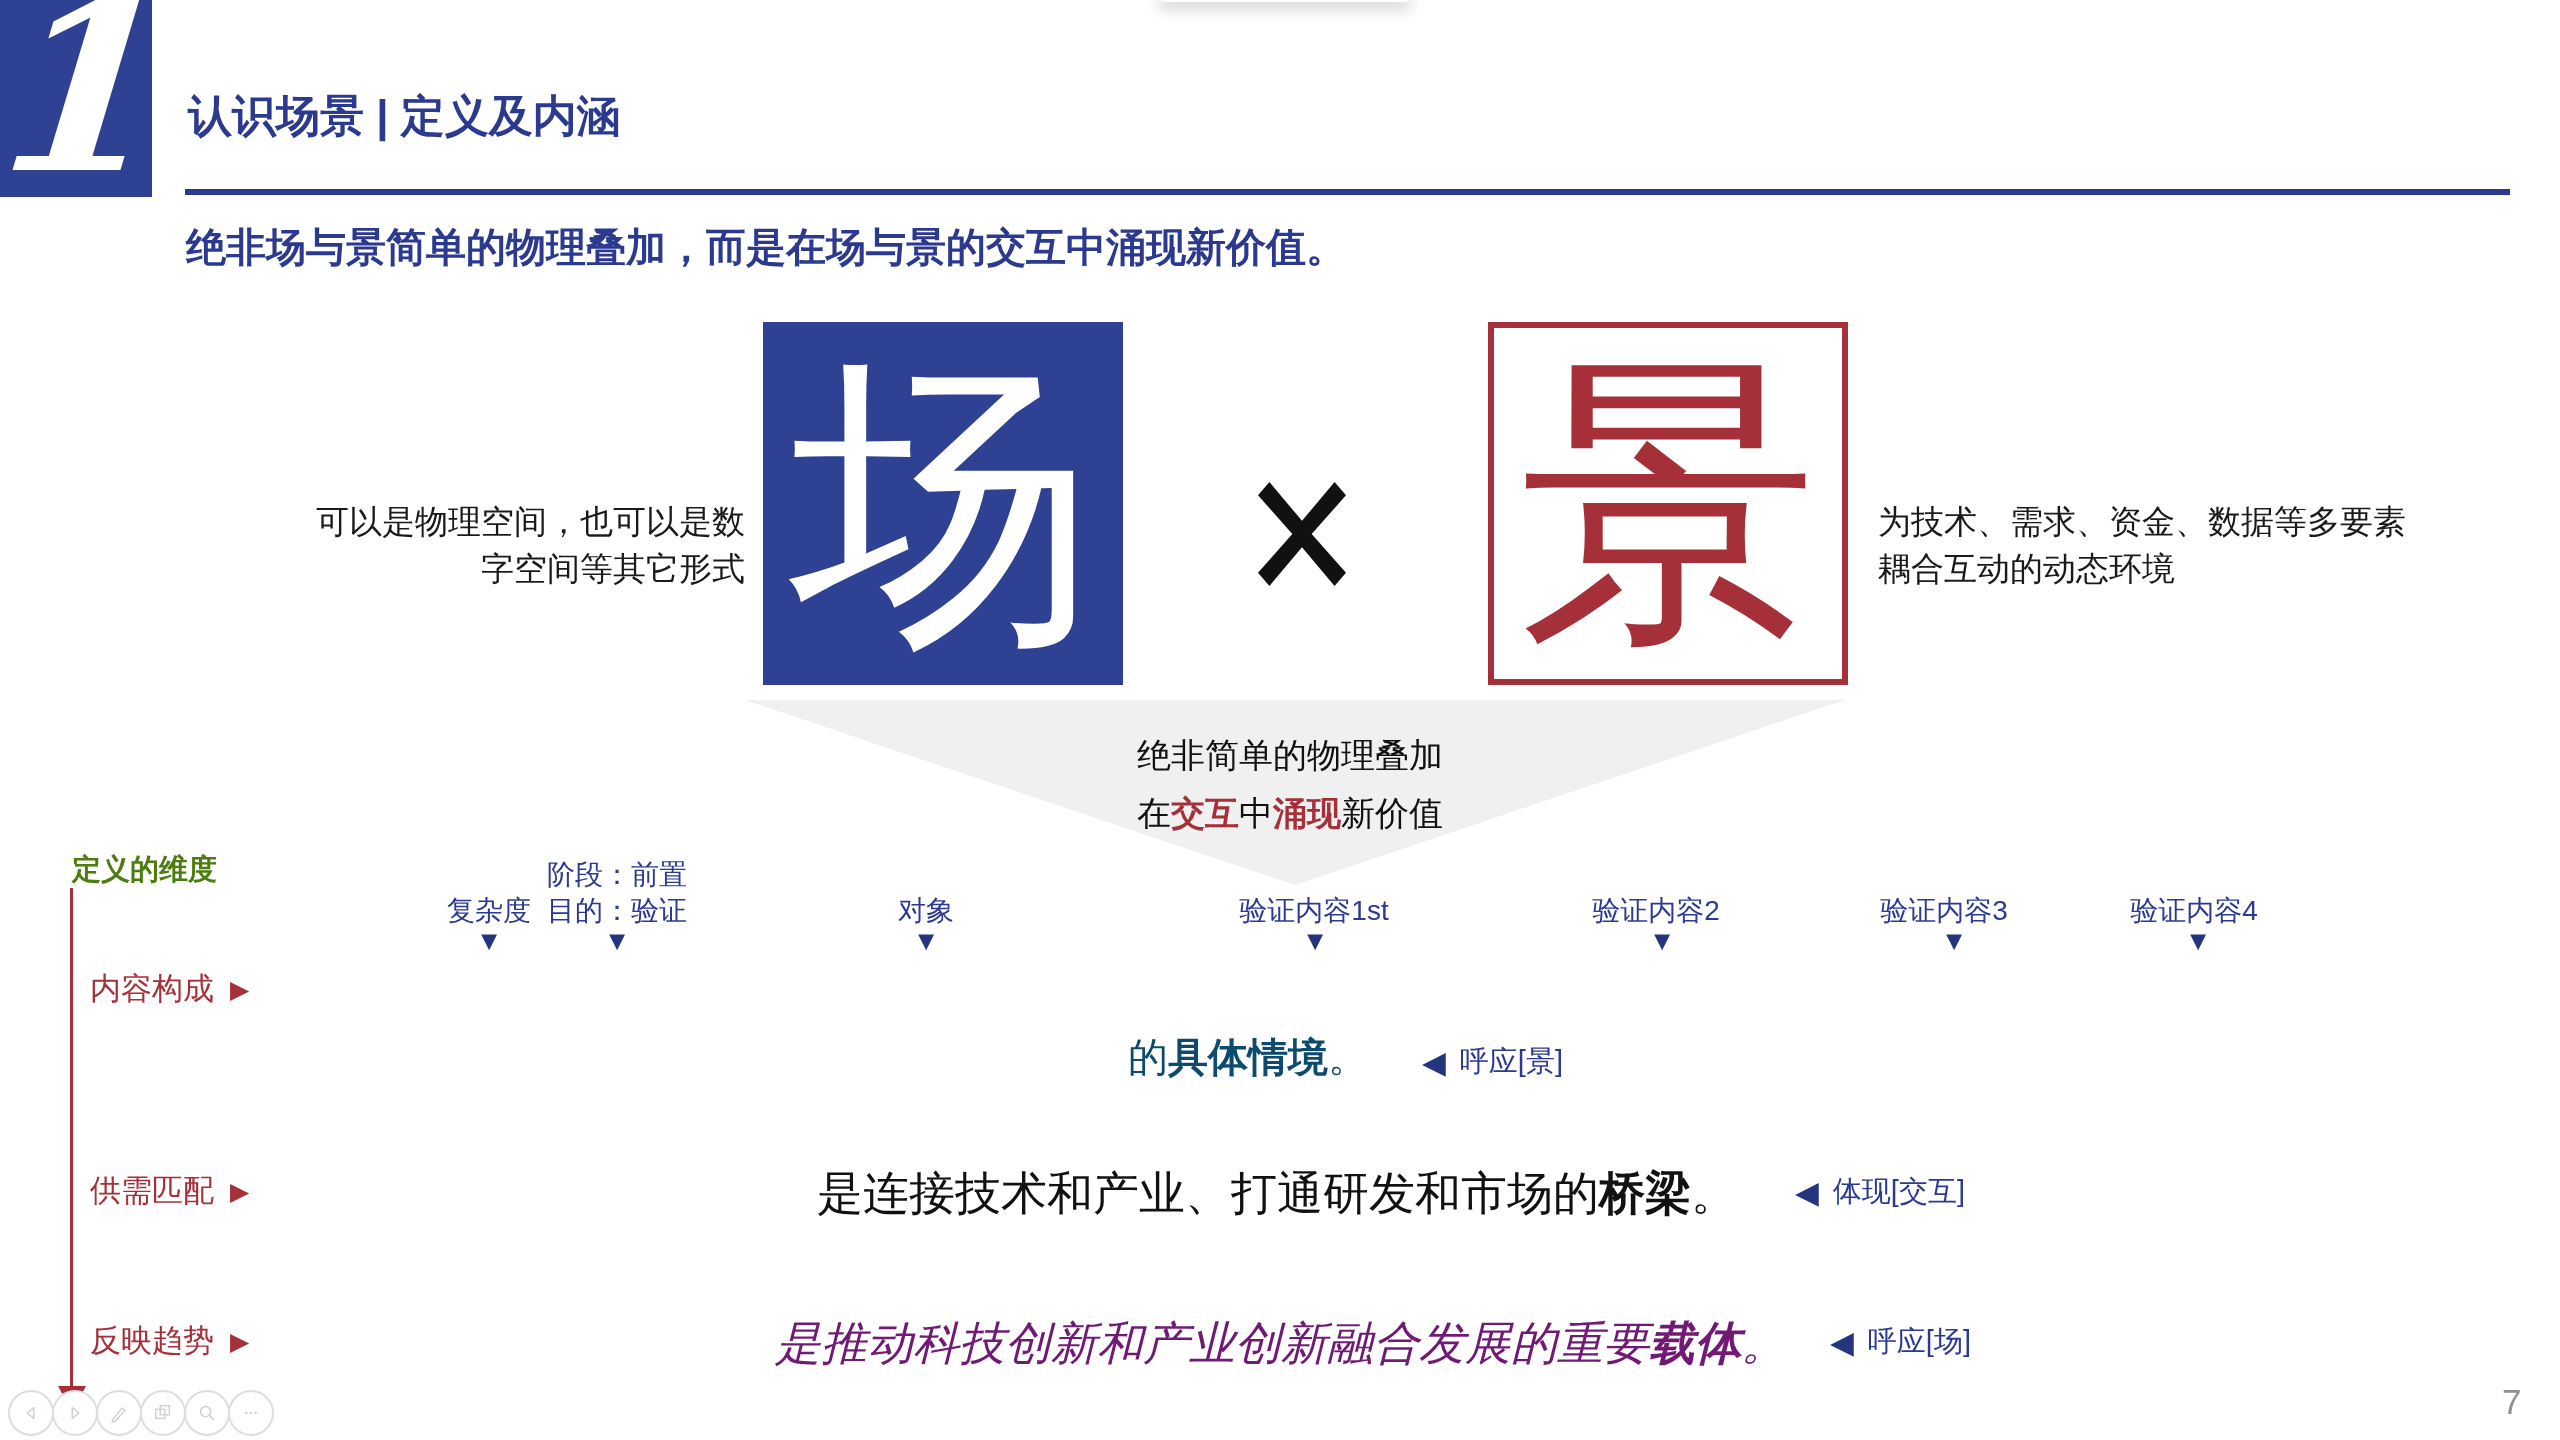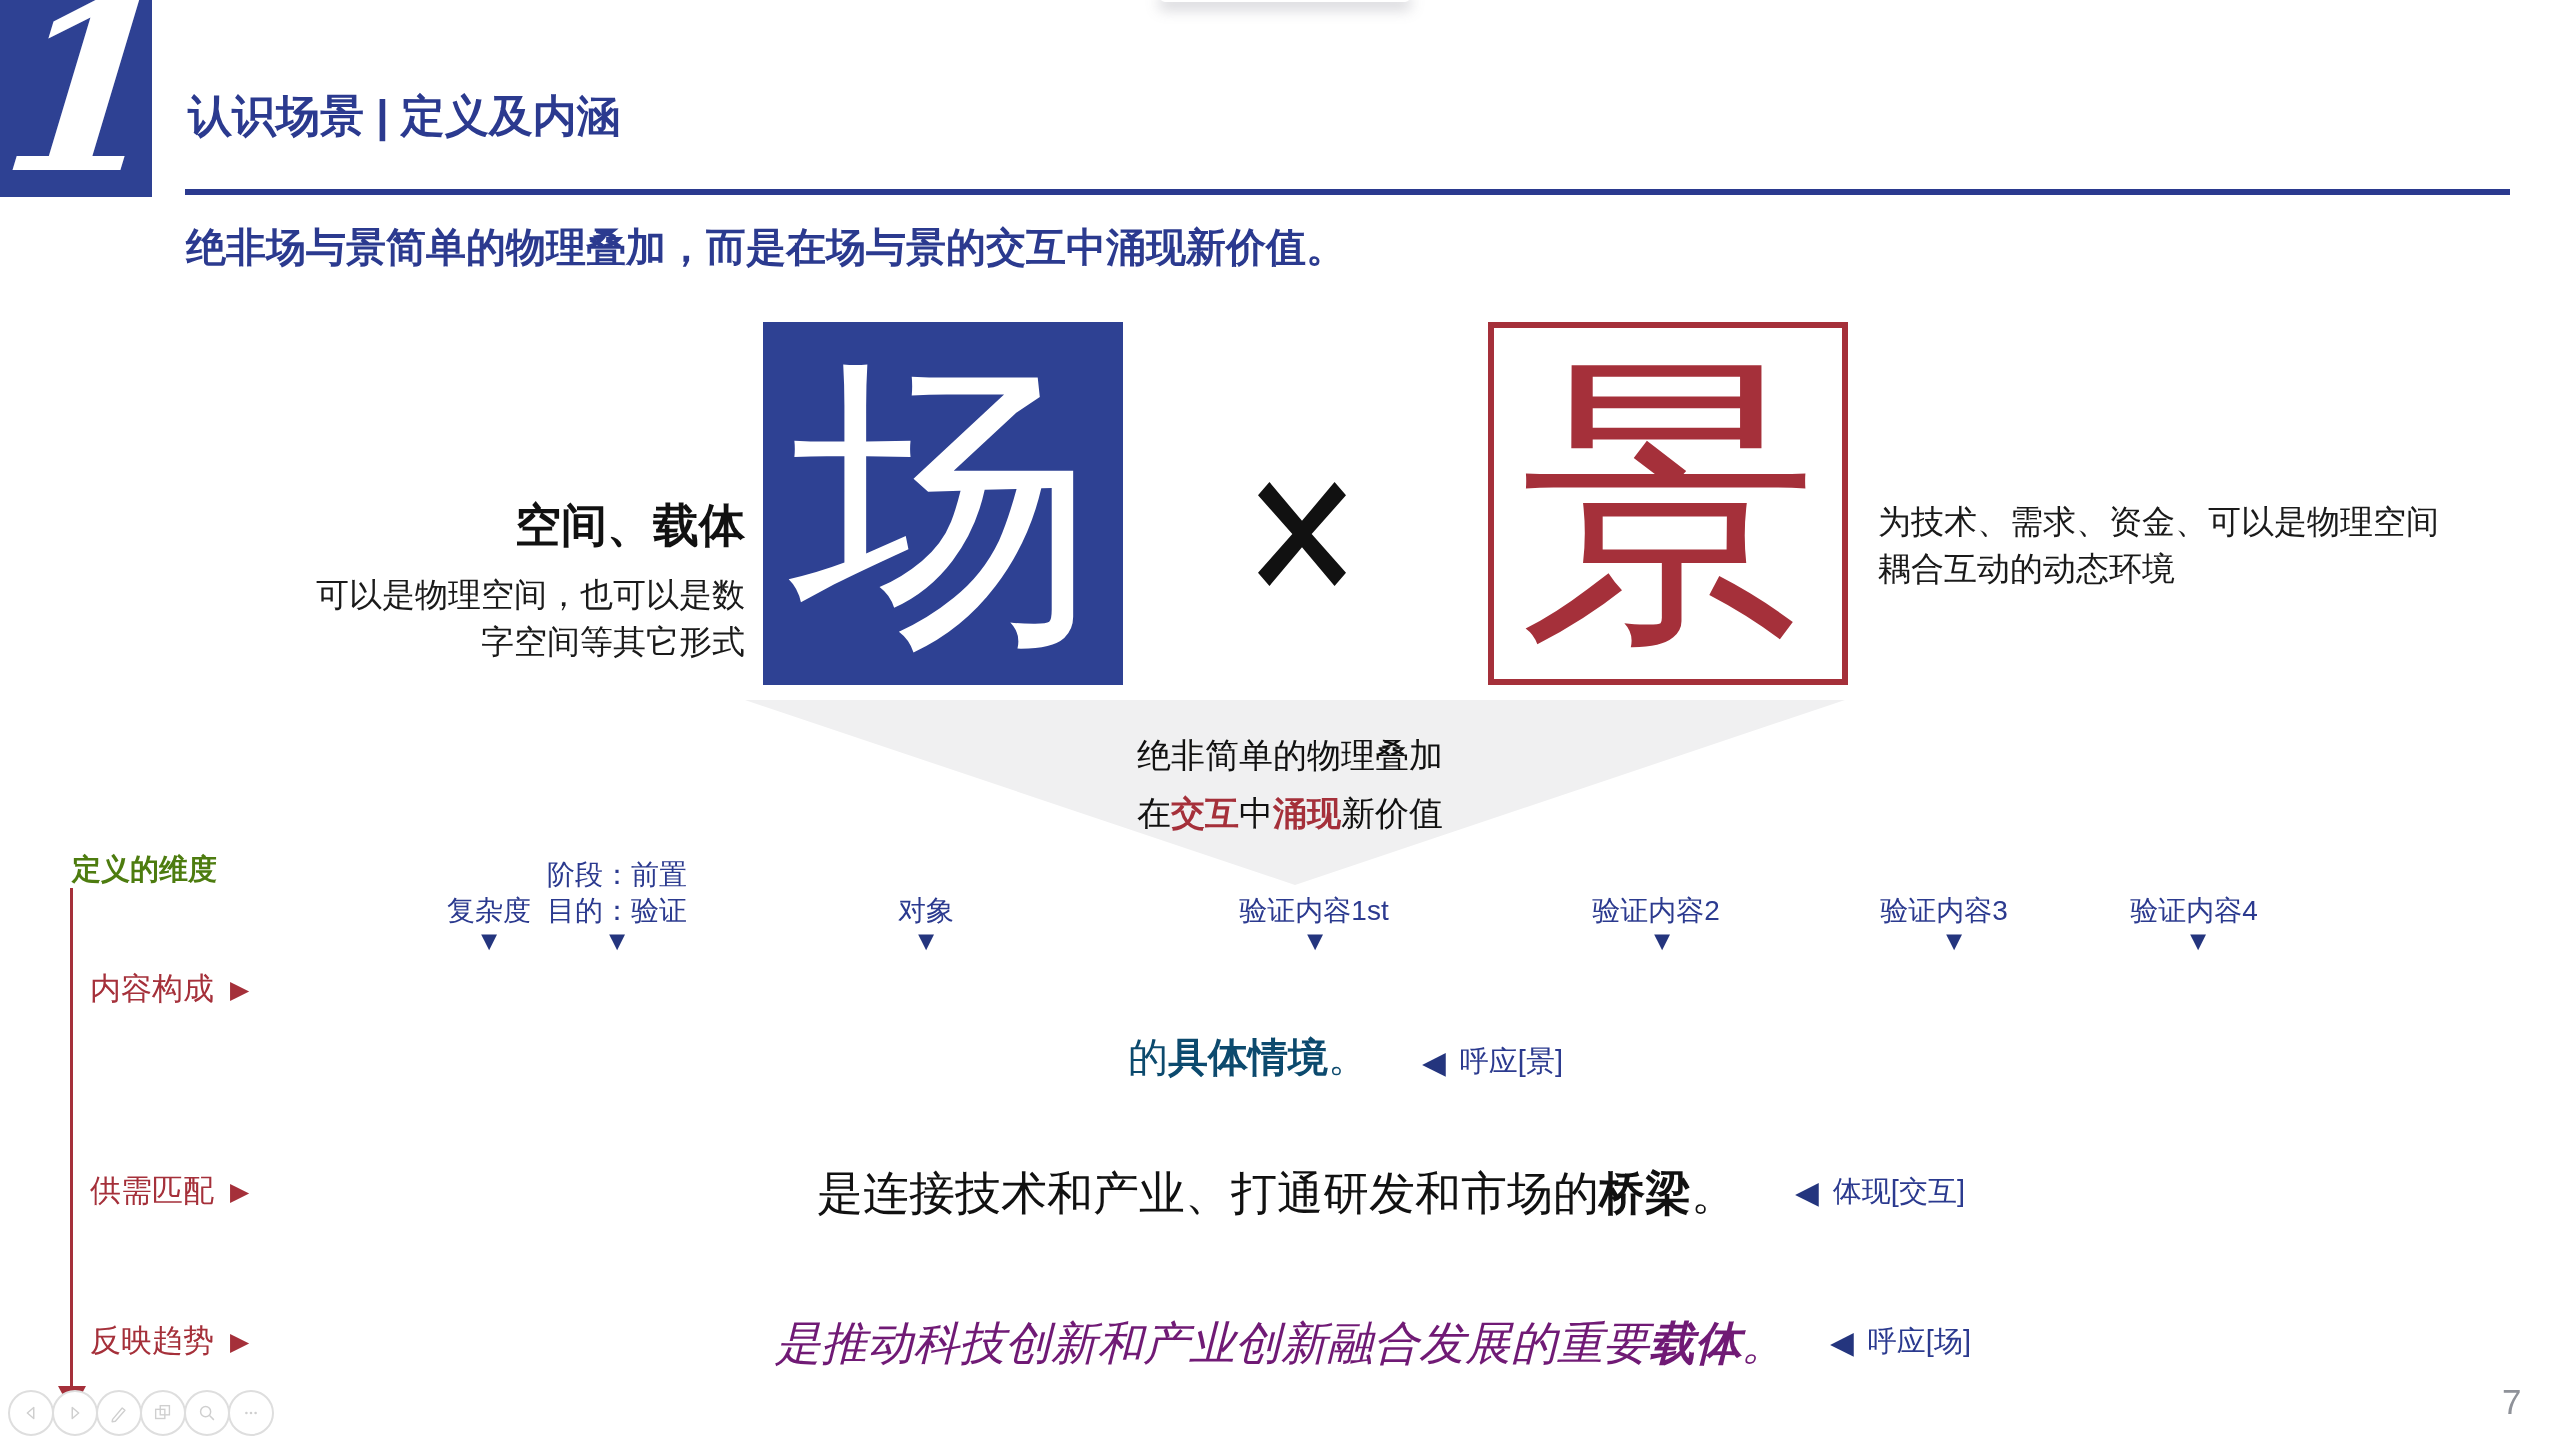--- a/index.html
+++ b/index.html
@@ -78,39 +78,38 @@
   <div class="top-toolbar-shadow"></div>
 
   <div class="section-box">
     <div class="section-number">1</div>
   </div>
   <div class="page-title">认识场景 | 定义及内涵</div>
   <div class="title-underline"></div>
   <div class="page-subtitle">绝非场与景简单的物理叠加，而是在场与景的交互中涌现新价值。</div>
 
   <div class="caption-left">
-    <div class="caption-title">空间、载体</div>
     <div class="caption-line">可以是物理空间，也可以是数</div>
     <div class="caption-line">字空间等其它形式</div>
   </div>
 
   <div class="chang-box">
     <span class="chang-glyph">场</span>
   </div>
 
   <svg class="times-icon" viewBox="0 0 100 118" xmlns="http://www.w3.org/2000/svg">
     <path d="M13 0 L50 44 L87 0 L100 15 L61 59 L100 103 L87 118 L50 74 L13 118 L0 103 L39 59 L0 15 Z" fill="#111111"></path>
   </svg>
 
   <div class="jing-box">
     <span class="jing-glyph">景</span>
   </div>
 
   <div class="caption-right">
-    <div class="caption-line">为技术、需求、资金、可以是物理空间</div>
+    <div class="caption-line">为技术、需求、资金、数据等多要素</div>
     <div class="caption-line">耦合互动的动态环境</div>
   </div>
 
   <div class="funnel"></div>
   <div class="funnel-text">
     <div class="funnel-line1">绝非简单的物理叠加</div>
     <div class="funnel-line2"><span>在</span><span class="hl-red">交互</span><span>中</span><span class="hl-red">涌现</span><span>新价值</span></div>
   </div>
 
   <div class="dim-title">定义的维度</div>

